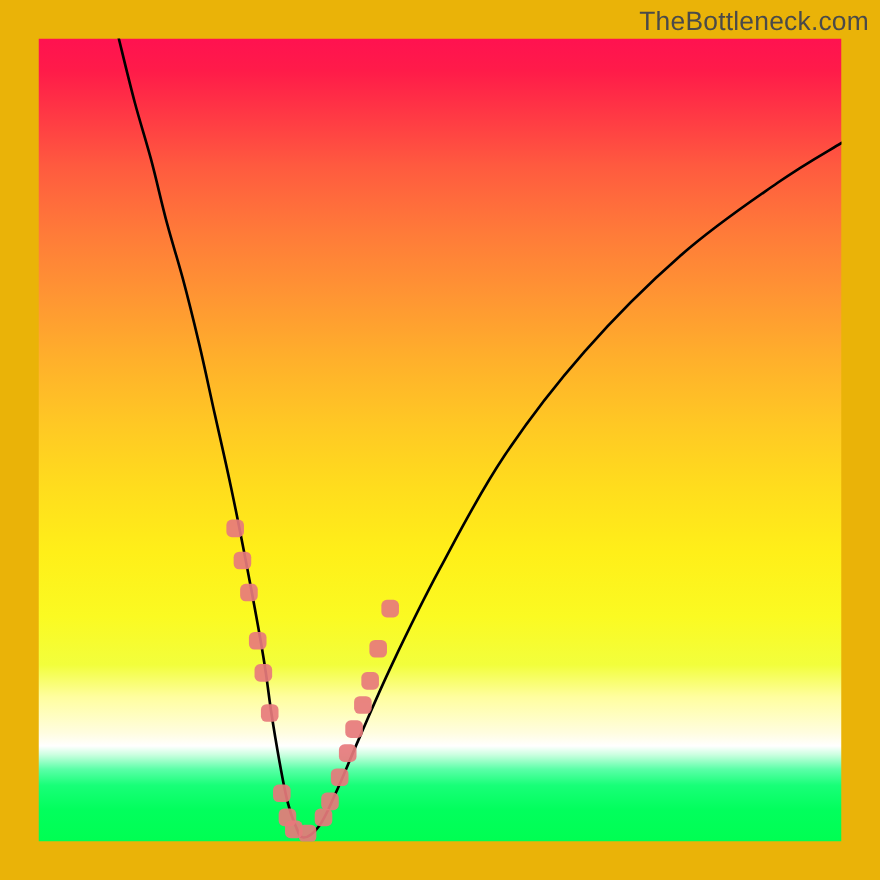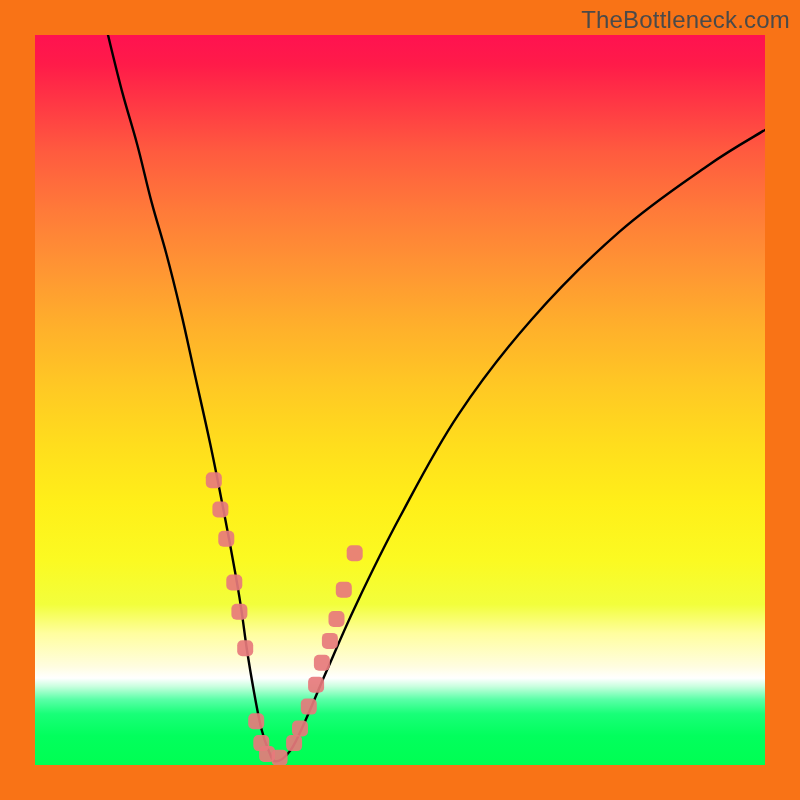--- a/index.html
+++ b/index.html
@@ -10,21 +10,21 @@
     background: #000;
     font-family: Arial, Helvetica, sans-serif;
     overflow: hidden;
   }
   .frame {
     position: absolute;
     left: 0;
     top: 0;
     width: 800px;
     height: 800px;
-    background: #f97316;
+    background: #eab308;
   }
   .watermark {
     position: absolute;
     top: 6px;
     right: 10px;
     color: #4a4a4a;
     font-size: 24px;
     font-weight: 500;
     letter-spacing: 0.2px;
     z-index: 50;

